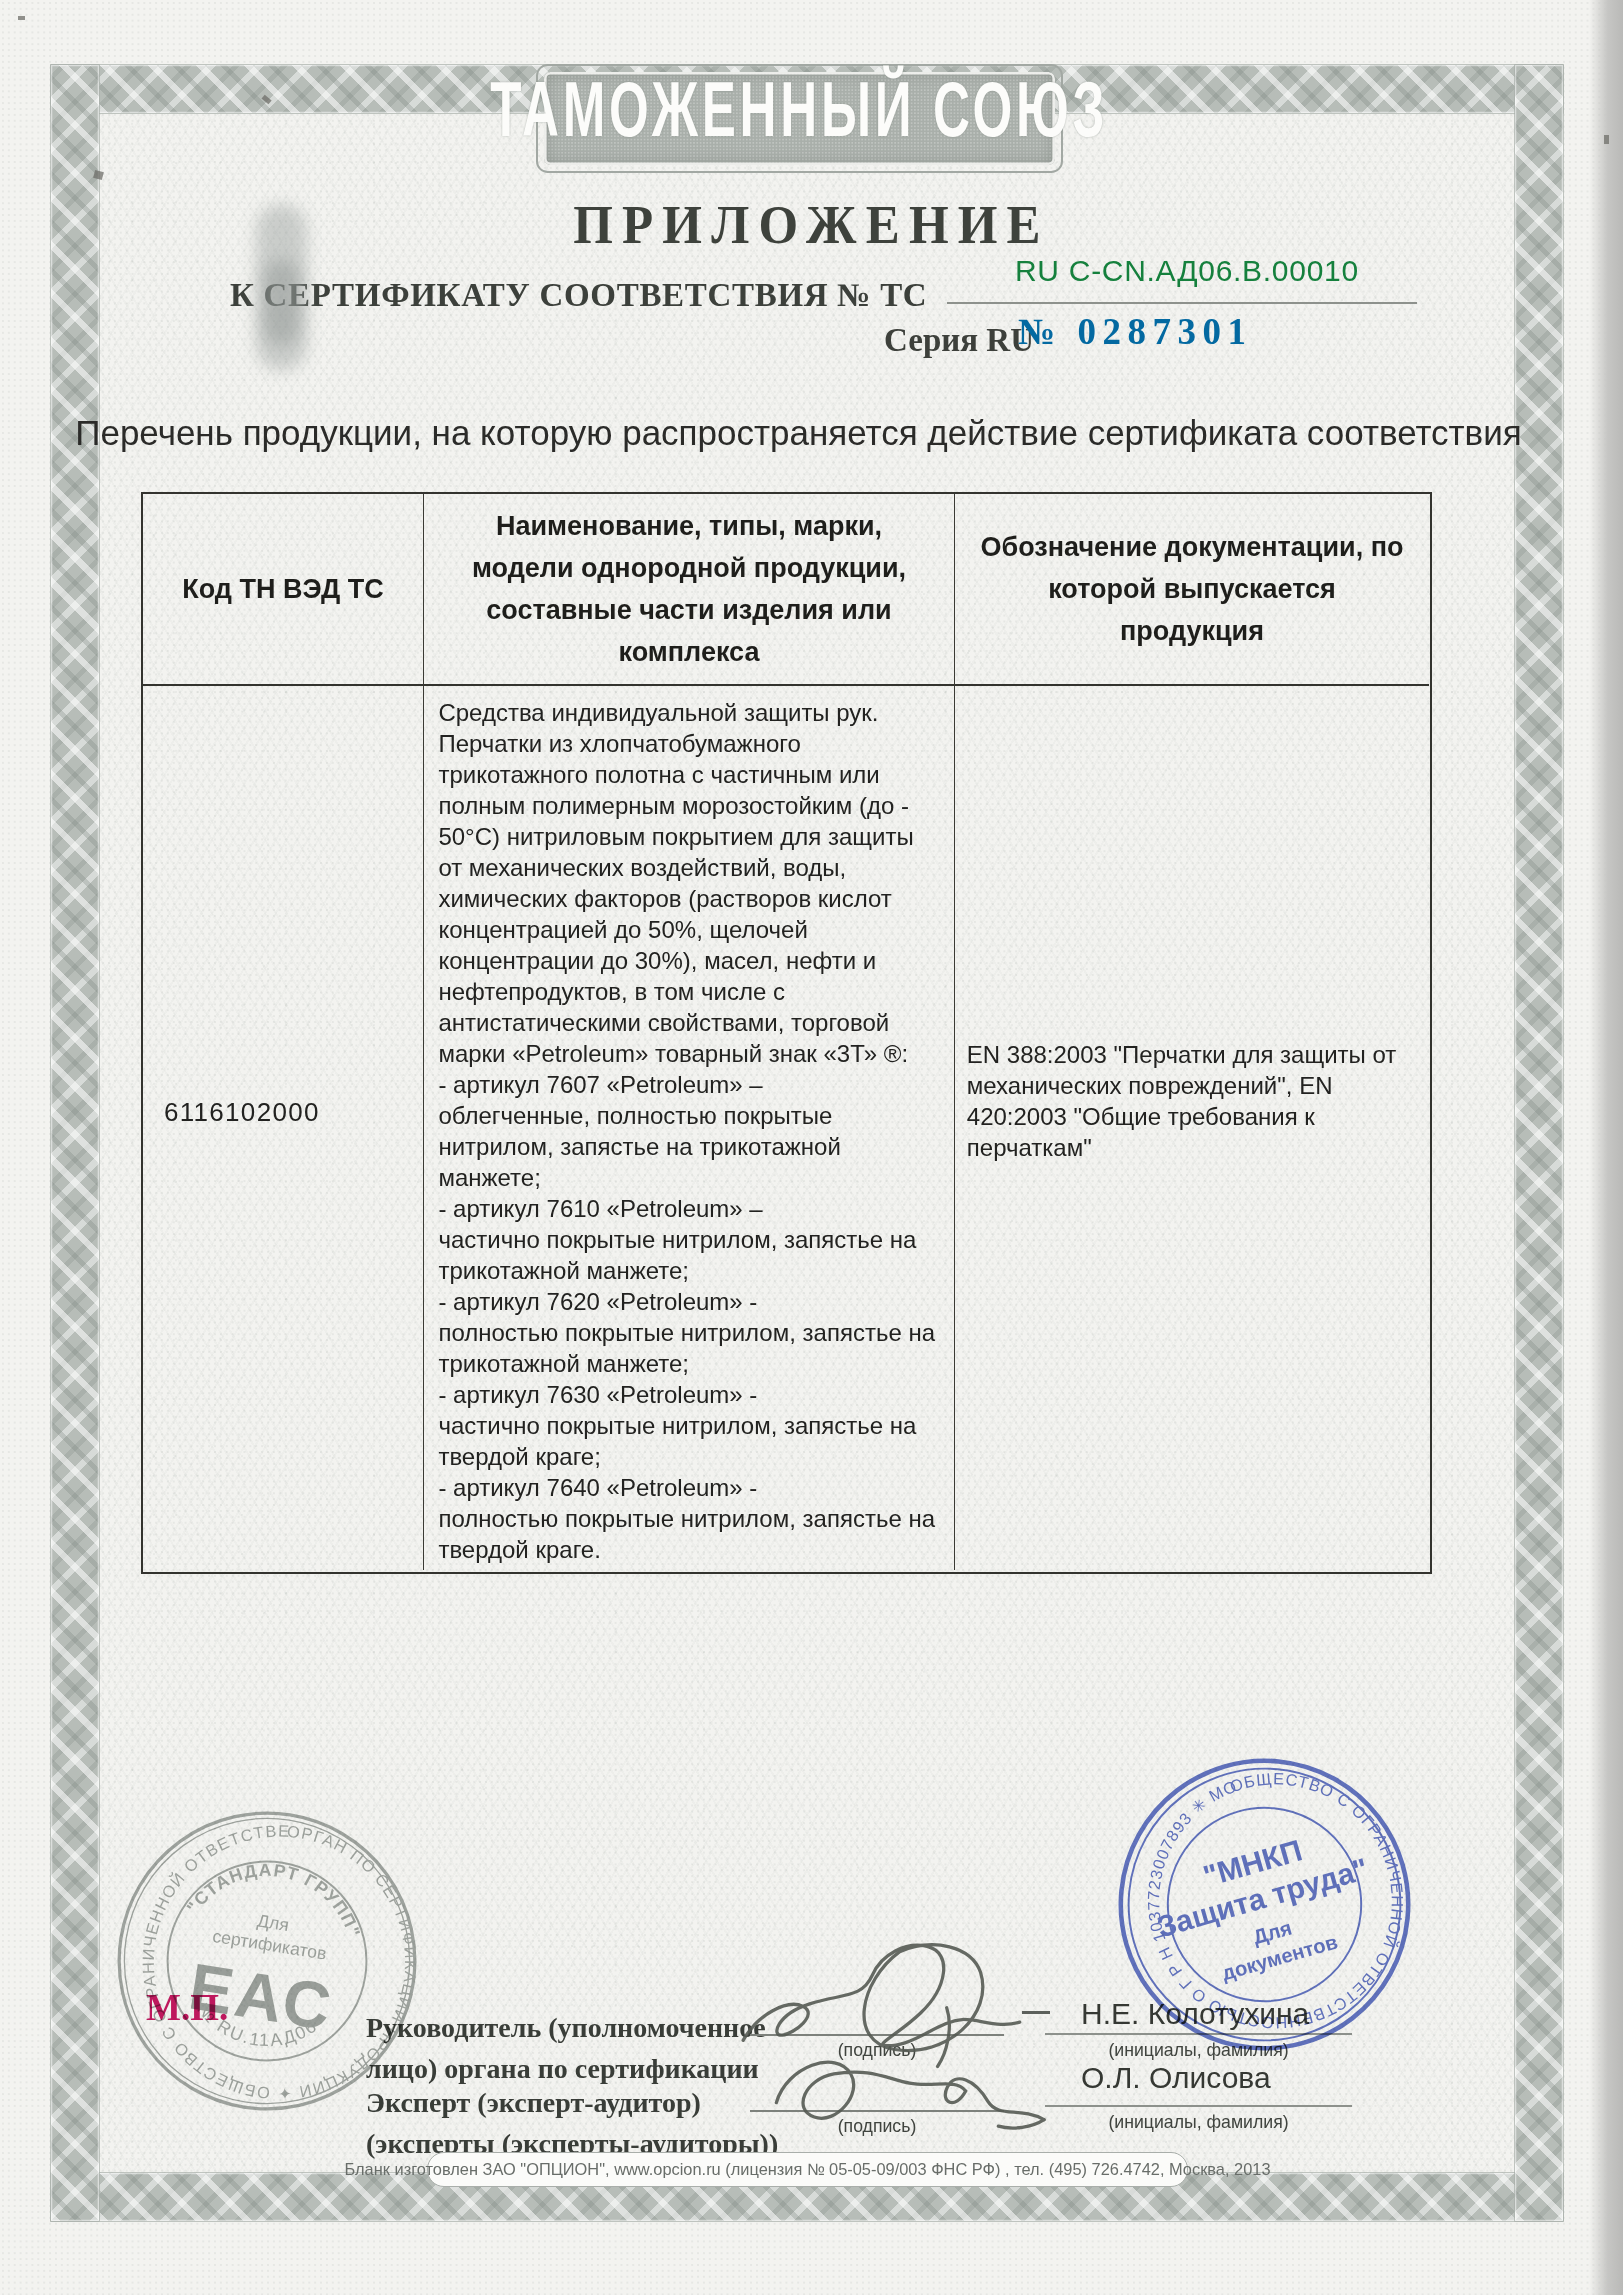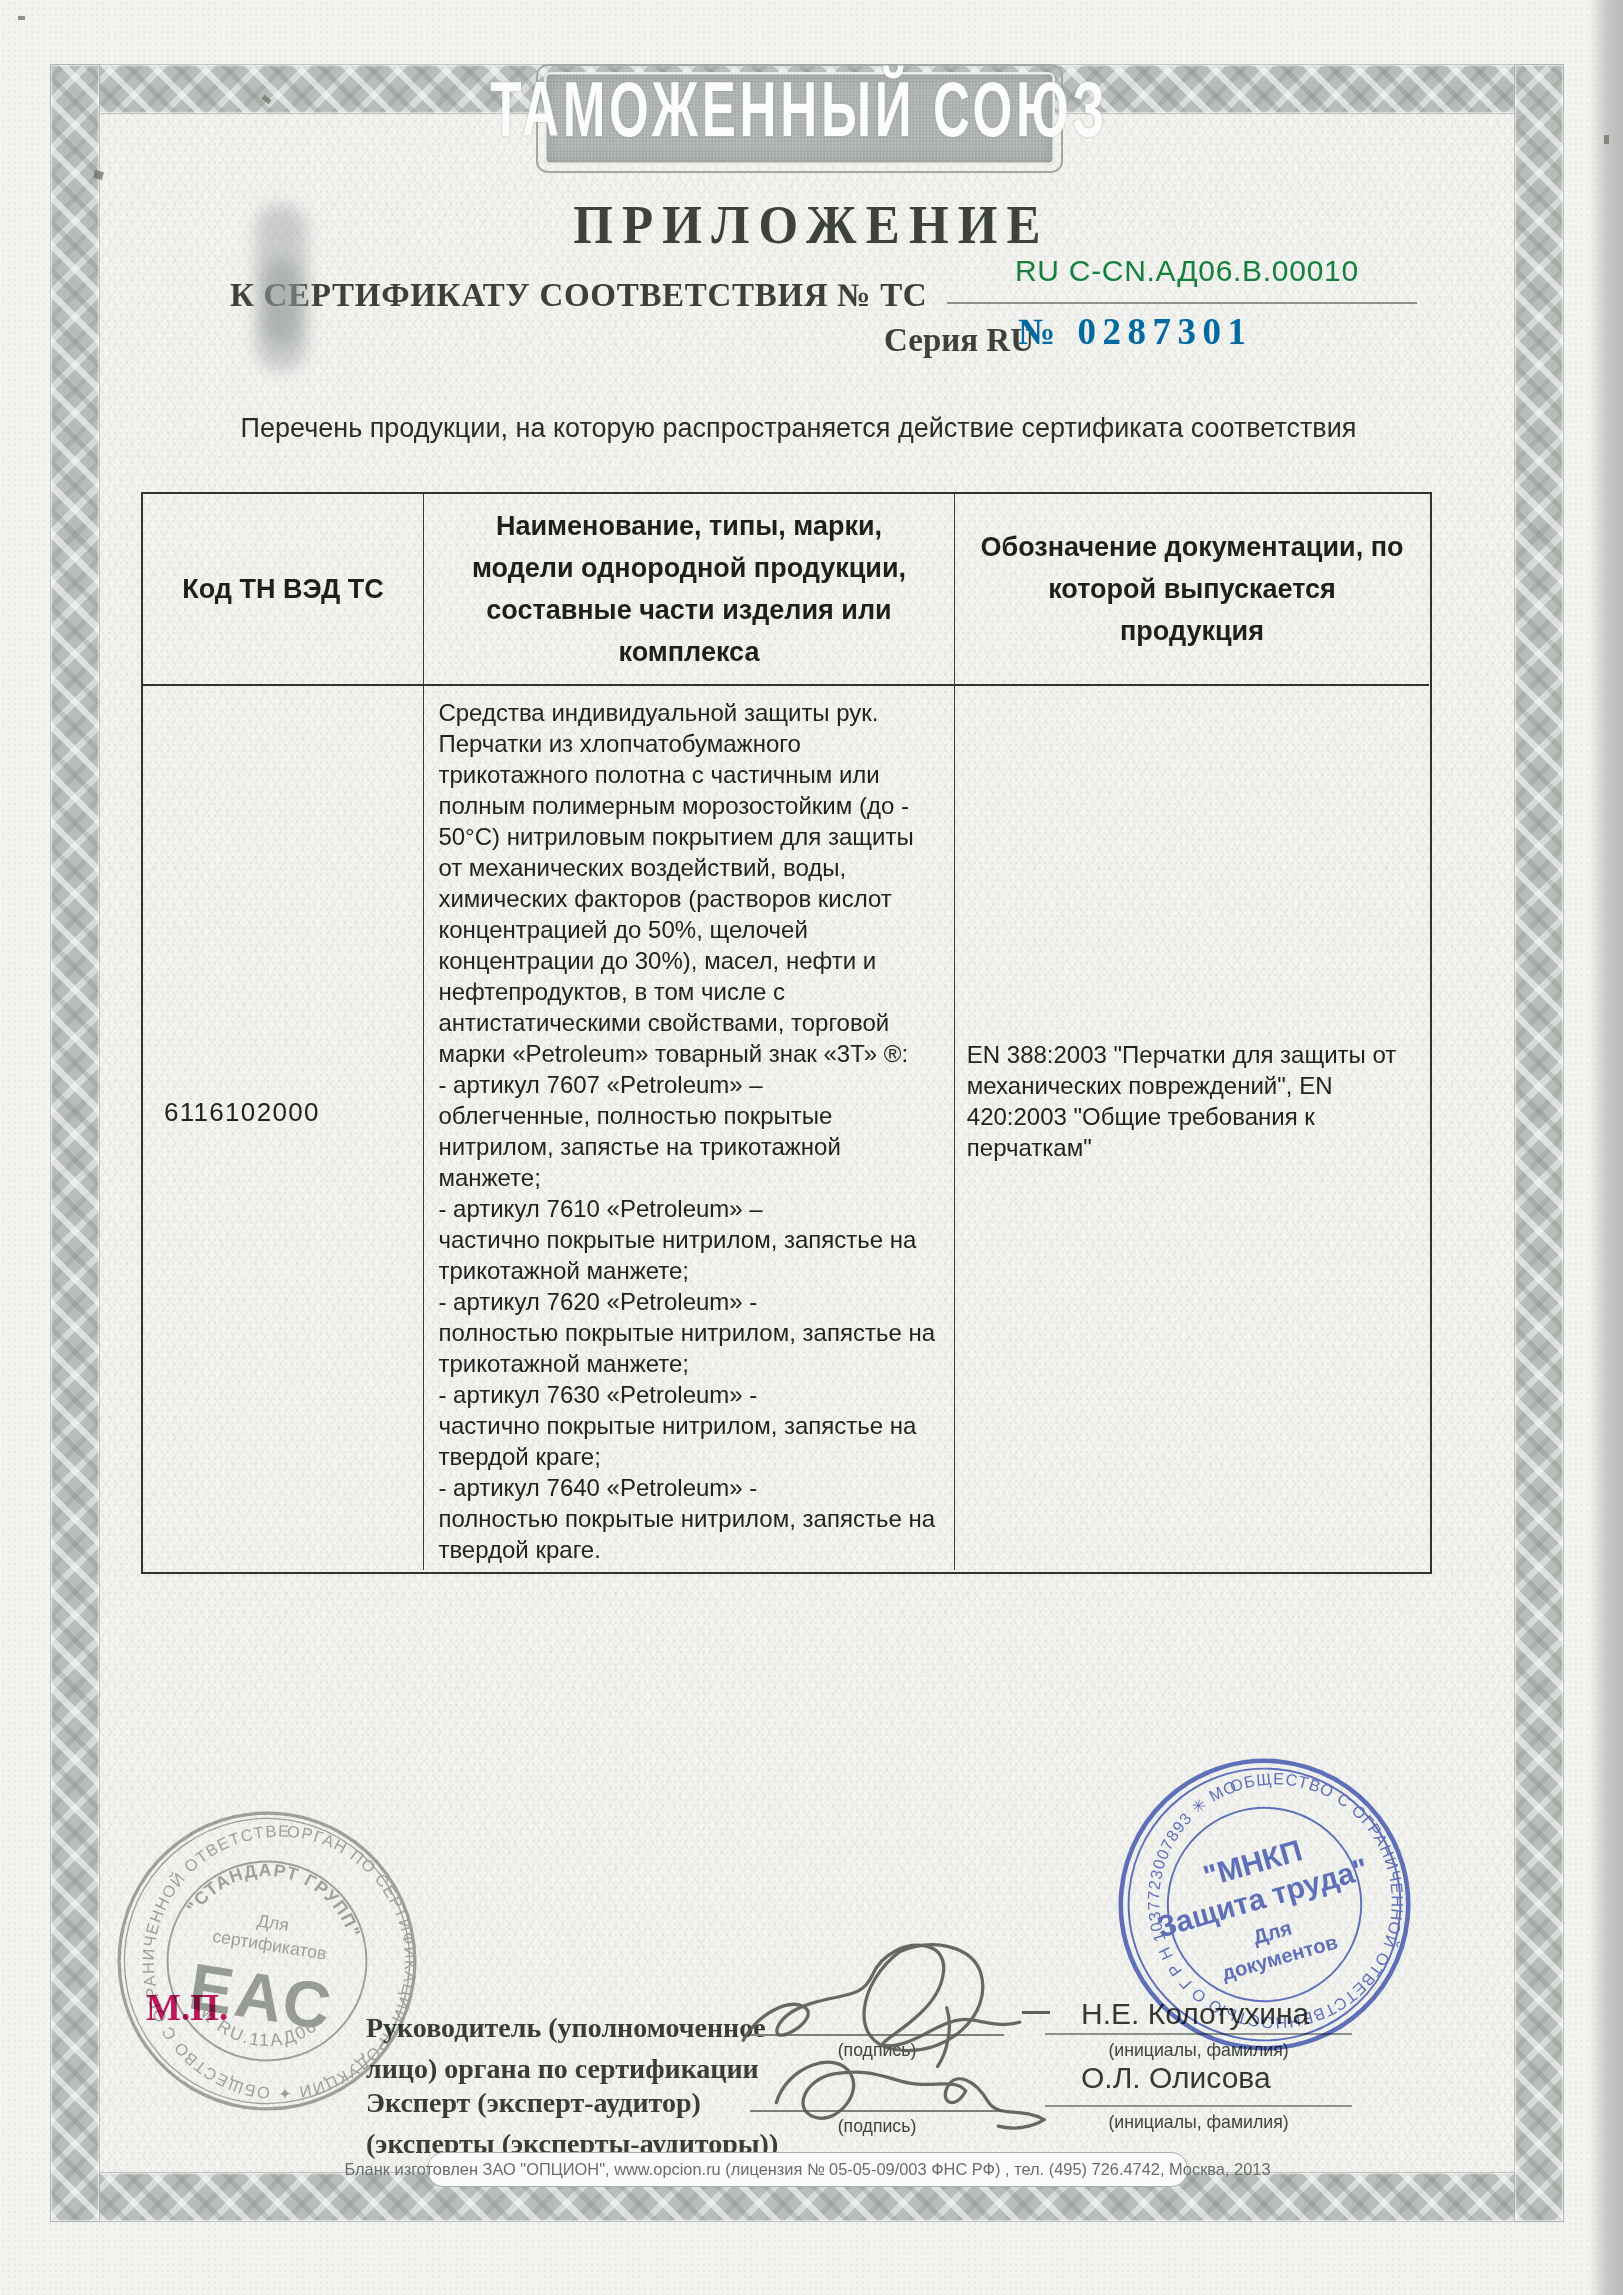--- a/index.html
+++ b/index.html
@@ -69,21 +69,21 @@
     transform:scaleY(1.08);
   }
   .cert-line{
     position:absolute;left:230px;top:277px;white-space:nowrap;
     font-family:"Liberation Serif",serif;font-weight:600;font-size:33px;color:#3c403b;letter-spacing:0.7px;
   }
   .cert-number{position:absolute;left:1015px;top:254px;font-size:30px;color:#15803d;letter-spacing:0.7px;}
   .cert-underline{position:absolute;left:947px;top:302px;width:470px;height:2px;background:#8d918c;}
   .series-label{position:absolute;left:884px;top:322px;font-family:"Liberation Serif",serif;font-weight:600;font-size:33px;color:#3d403b;}
   .series-number{position:absolute;left:1018px;top:310px;font-family:"Liberation Serif",serif;font-weight:700;font-size:37px;color:#0369a1;letter-spacing:6.5px;}
-  .intro-line{position:absolute;left:0;right:26px;top:413px;text-align:center;font-size:27px;color:#2b2b29;}
+  .intro-line{position:absolute;left:0;right:26px;top:413px;text-align:center;font-size:35px;color:#2b2b29;}
   
   .tbl{
     position:absolute;left:141px;top:492px;width:1287px;height:1078px;
     border:2px solid #33332e;display:grid;
     grid-template-columns:281px 531px 474px;grid-template-rows:192px 884px;
   }
   .cell{border-right:1.3px solid #3a3a34;border-bottom:0;}
   .cell:nth-child(3n){border-right:0;}
   .hcell{border-bottom:2px solid #33332e;display:flex;align-items:center;justify-content:center;
     font-weight:bold;font-size:27px;line-height:42px;text-align:center;color:#1e1e1b;}

